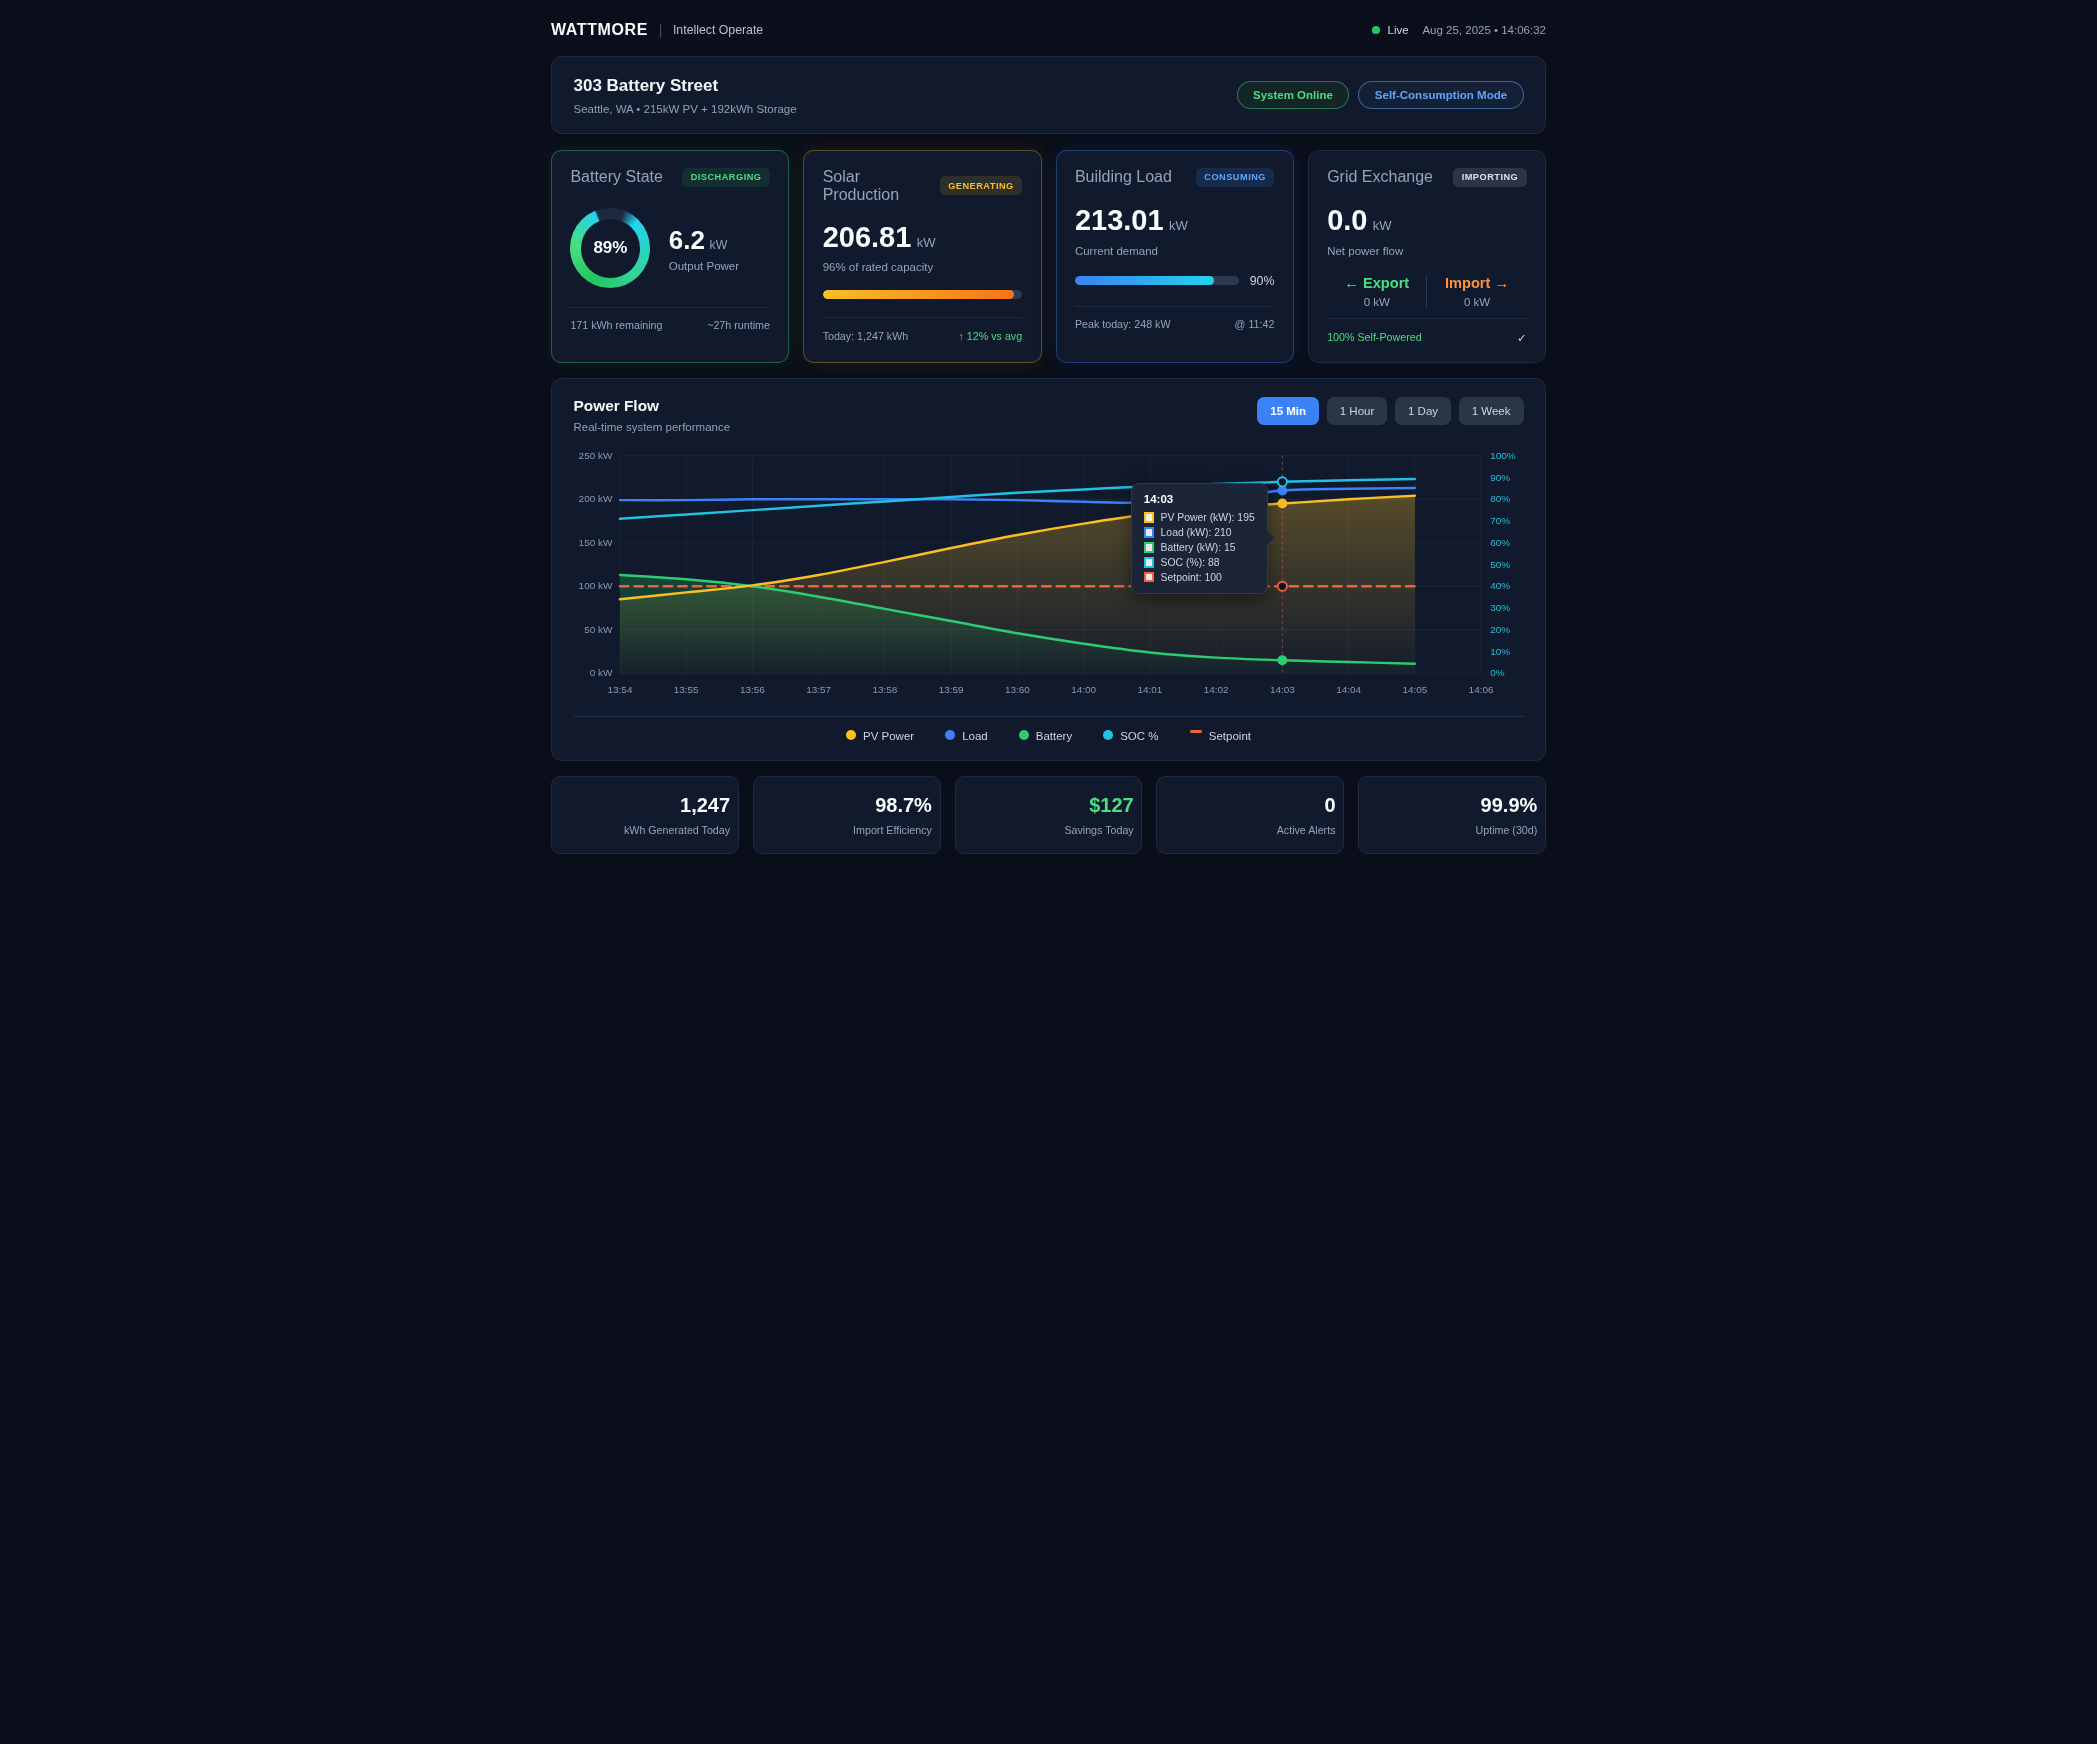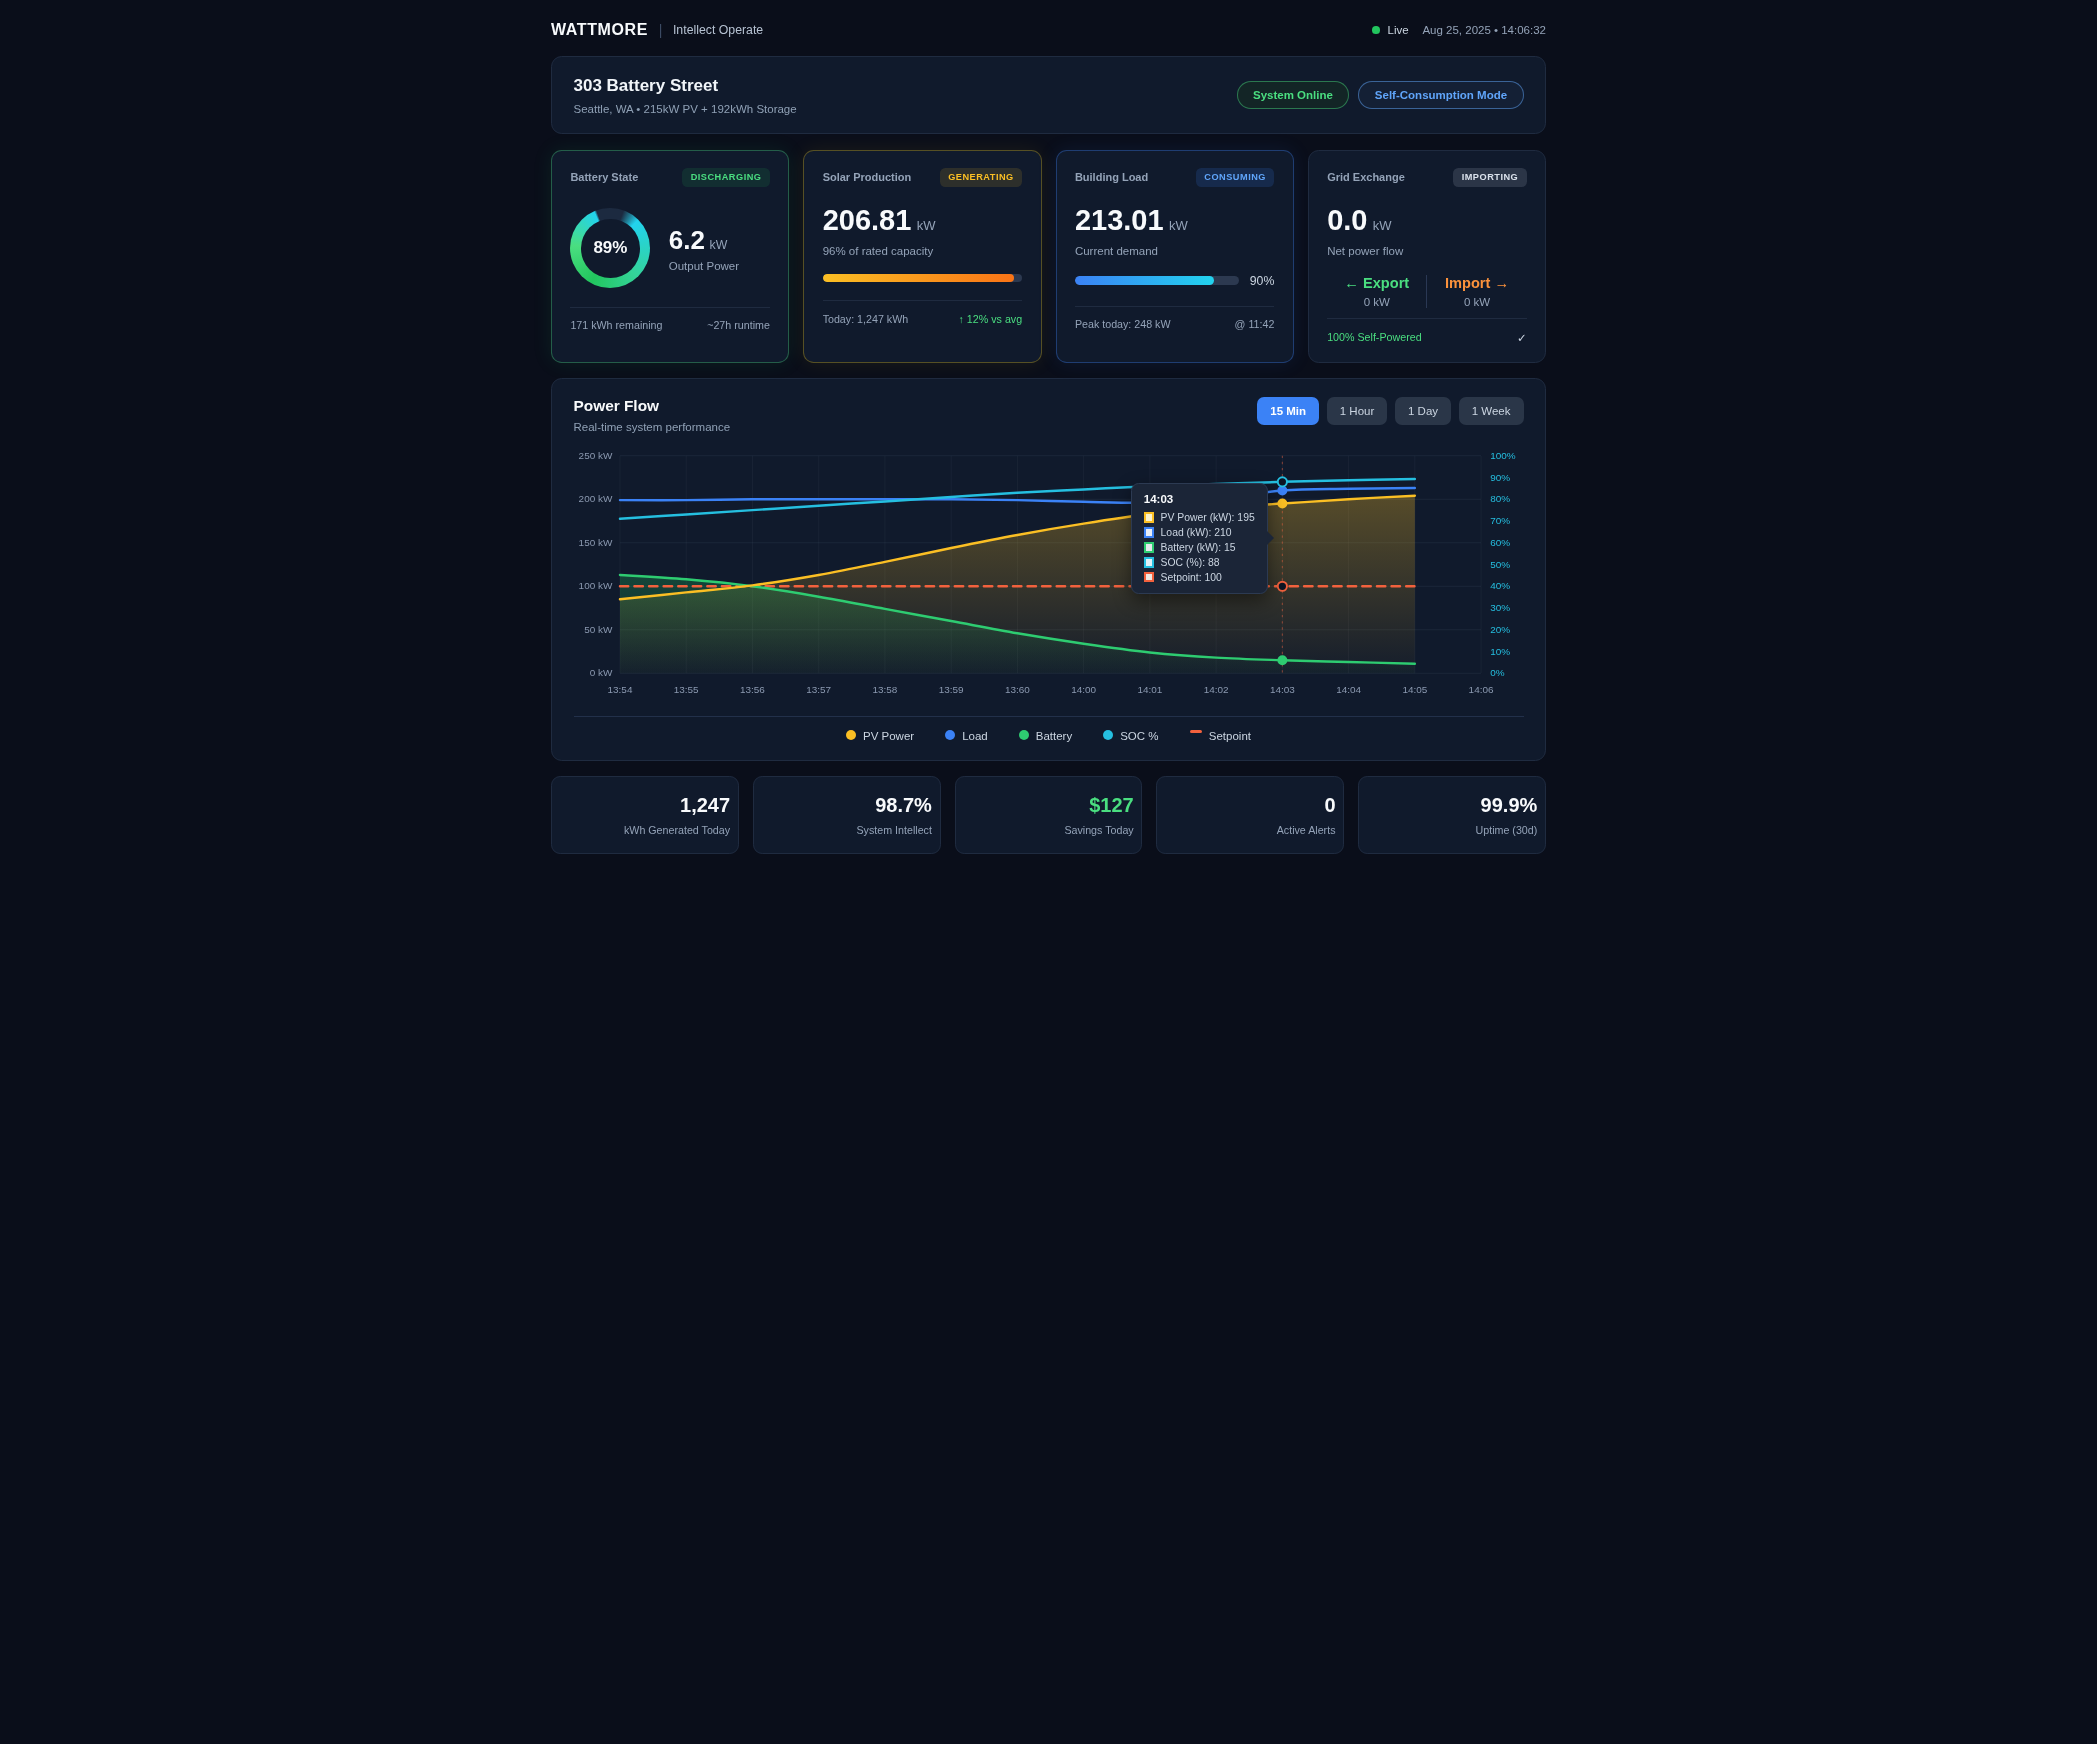--- a/index.html
+++ b/index.html
@@ -28,21 +28,21 @@
   .pill-blue  { color:#60a5fa; border:0.8px solid rgba(96,165,250,.5);  background:rgba(23,37,60,.6); }
 
   
   .cards { display:grid; grid-template-columns:repeat(4,1fr); gap:14px; margin-bottom:15.4px; }
   .card { background:#101a2c; border:0.8px solid #1f2b40; border-radius:10.7px; padding:17px 18.4px;
           height:213px; display:flex; flex-direction:column; }
   .card.glow-green  { border-color:rgba(74,222,128,.35); box-shadow:0 0 20px rgba(34,197,94,.10); }
   .card.glow-yellow { border-color:rgba(250,204,21,.30); box-shadow:0 0 20px rgba(250,204,21,.08); }
   .card.glow-blue   { border-color:rgba(59,130,246,.35); box-shadow:0 0 20px rgba(59,130,246,.10); }
   .card-head { display:flex; justify-content:space-between; align-items:center; }
-  .card-title { font-size:11px; color:#94a3b8; font-weight:700; }
+  .card-title { font-size:16px; color:#94a3b8; font-weight:400; }
   .badge { font-size:9.2px; font-weight:700; letter-spacing:0.5px; padding:4.6px 8.4px; border-radius:5.4px; }
   .badge-green  { color:#4ade80; background:rgba(34,197,94,.12); }
   .badge-yellow { color:#fbbf24; background:rgba(250,191,36,.13); }
   .badge-blue   { color:#60a5fa; background:rgba(59,130,246,.16); }
   .badge-gray   { color:#dbe2ec; background:#2b3547; }
 
   .battery-body { display:flex; align-items:center; gap:18.4px; margin-top:21.5px; }
   .donut { width:80px; height:80px; border-radius:50%; position:relative; flex:0 0 auto; }
   .donut-hole { position:absolute; inset:10.7px; border-radius:50%; background:#101a2c;
                 display:flex; align-items:center; justify-content:center; }
@@ -368,21 +368,21 @@
     </div>
   </div>
 
   <div class="stats">
     <div class="stat">
       <div class="stat-val">1,247</div>
       <div class="stat-label">kWh Generated Today</div>
     </div>
     <div class="stat">
       <div class="stat-val">98.7%</div>
-      <div class="stat-label">System Intellect</div>
+      <div class="stat-label">Import Efficiency</div>
     </div>
     <div class="stat">
       <div class="stat-val" style="color: rgb(74, 222, 128);">$127</div>
       <div class="stat-label">Savings Today</div>
     </div>
     <div class="stat">
       <div class="stat-val">0</div>
       <div class="stat-label">Active Alerts</div>
     </div>
     <div class="stat">

